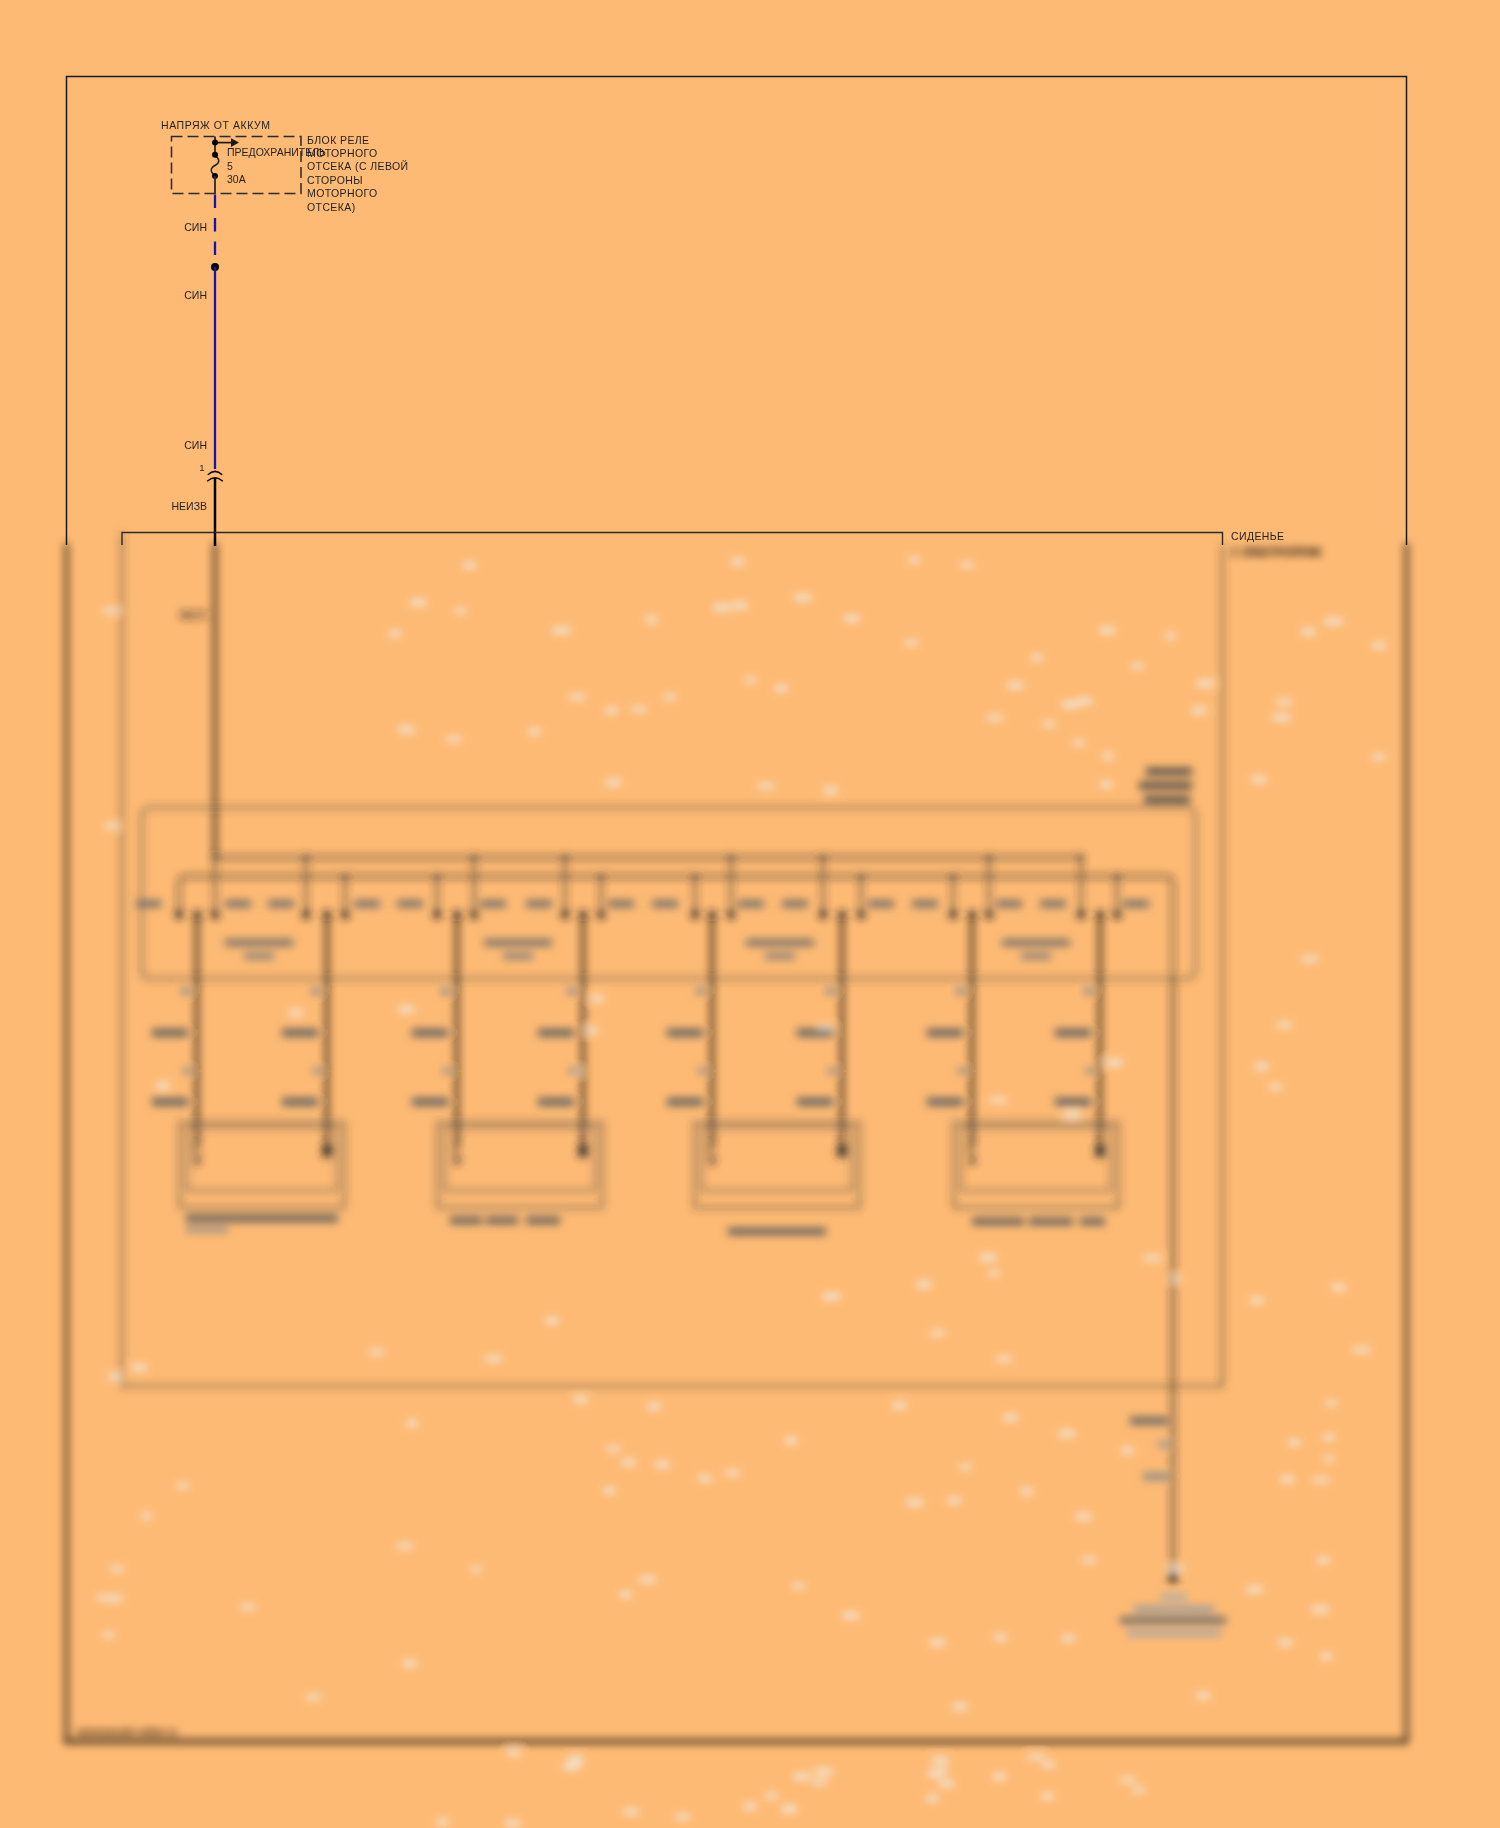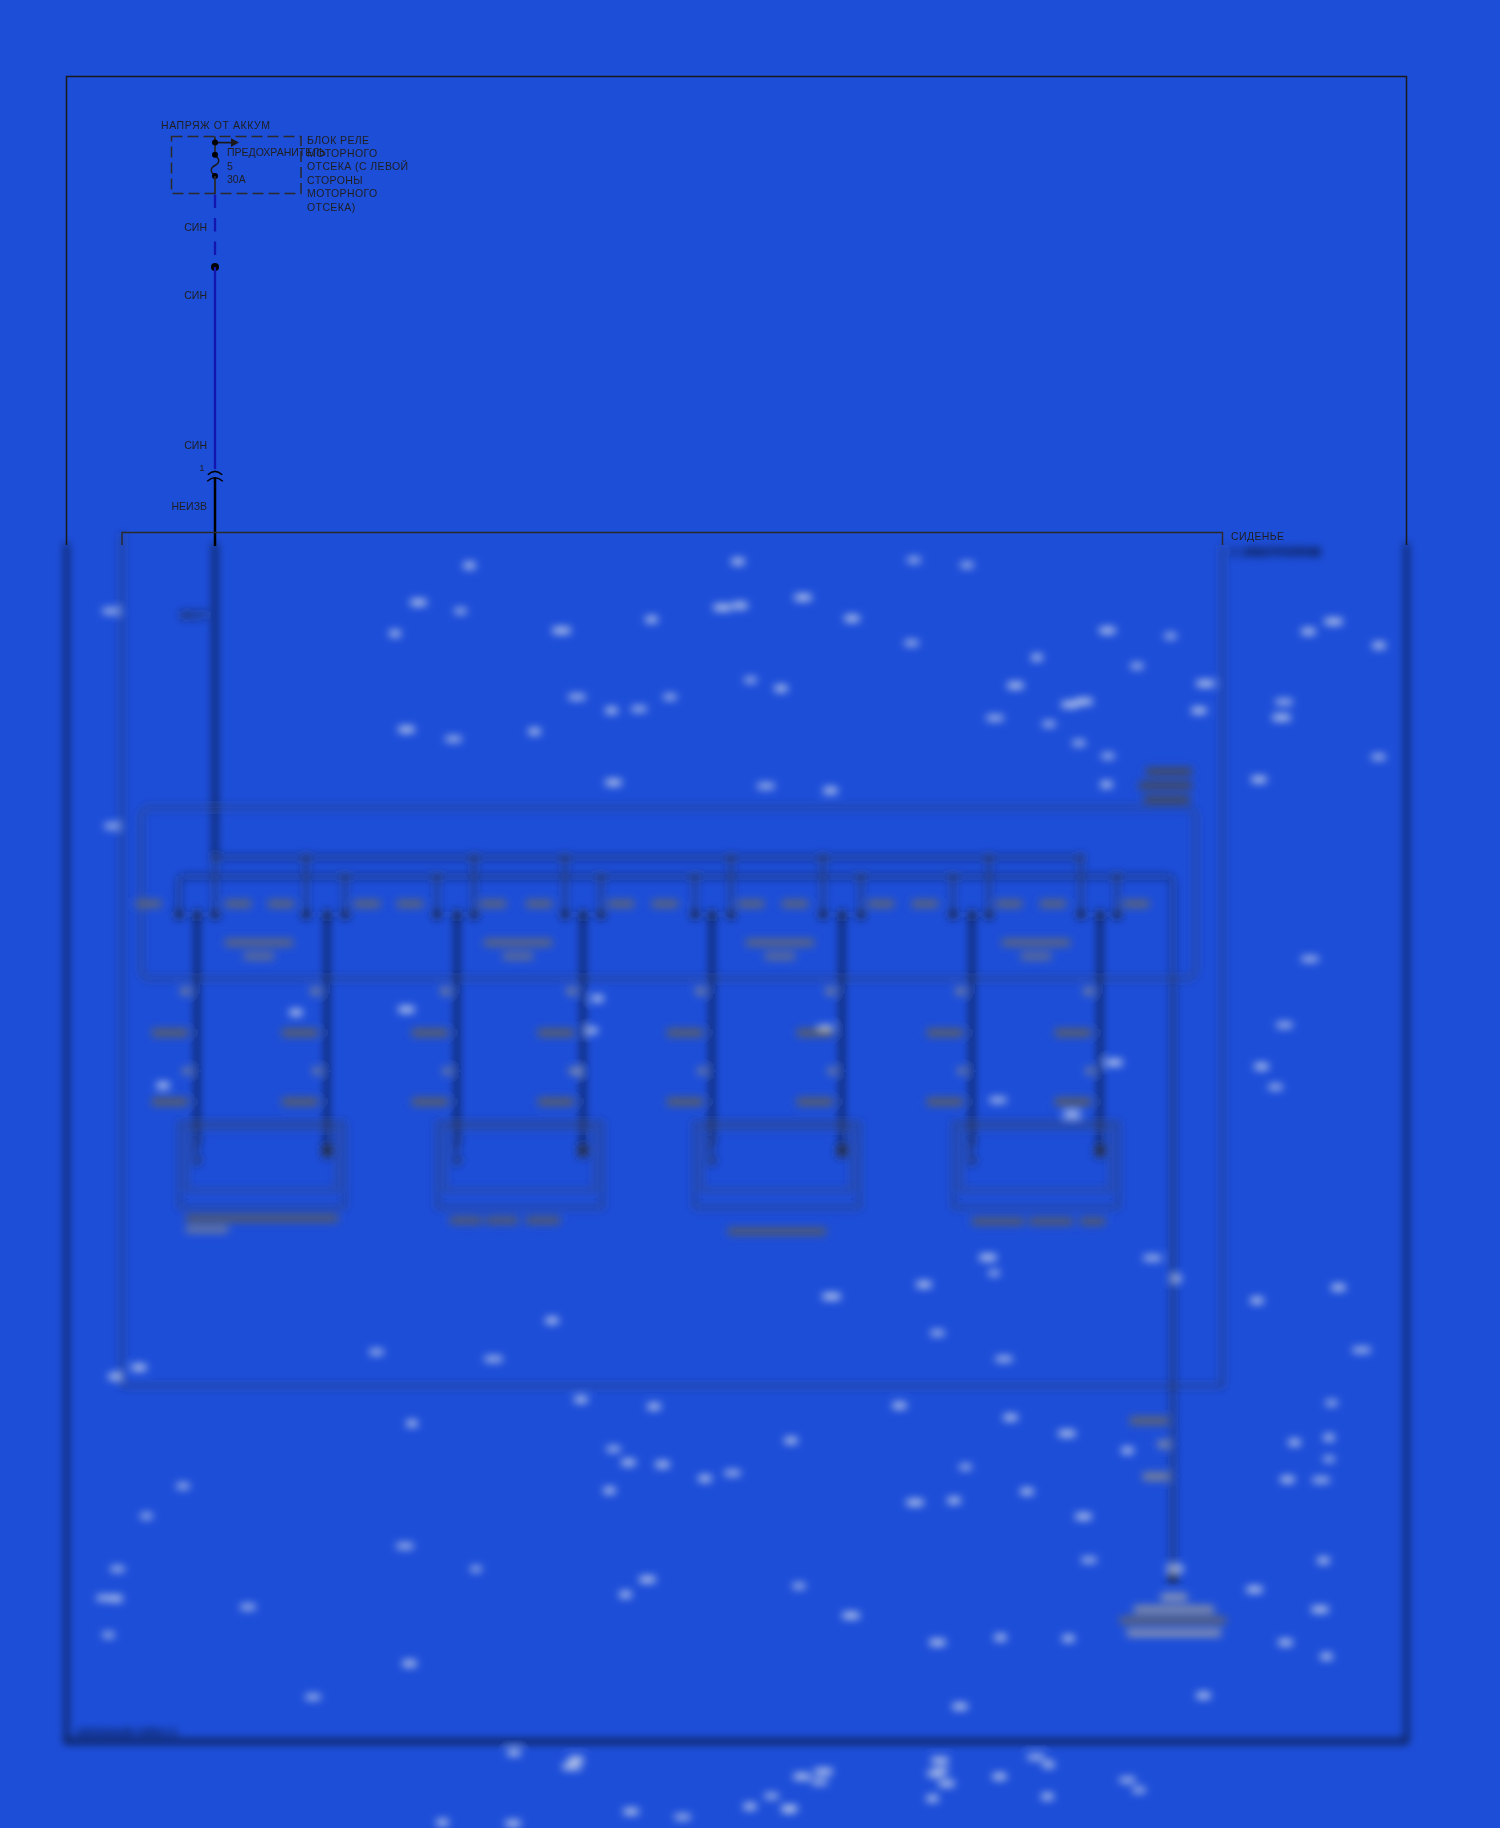--- a/index.html
+++ b/index.html
@@ -1,16 +1,16 @@
 <!DOCTYPE html>
 <html><head>
 <meta charset="utf-8">
 <style>
   html,body{margin:0;padding:0;background:#ffffff;}
-  .page{position:relative;width:1500px;height:1828px;background:#1d4ed8;overflow:hidden;}
+  .page{position:relative;width:1500px;height:1828px;background:#fdba74;overflow:hidden;}
   text{font-family:"Liberation Sans",sans-serif;}
 </style>
 </head>
 <body>
 <div class="page">
 <svg width="1500" height="1828" viewBox="0 0 1500 1828">
   <defs>
     <filter id="bl" x="-10%" y="-10%" width="120%" height="120%">
       <feGaussianBlur stdDeviation="4.2"></feGaussianBlur>
     </filter>

